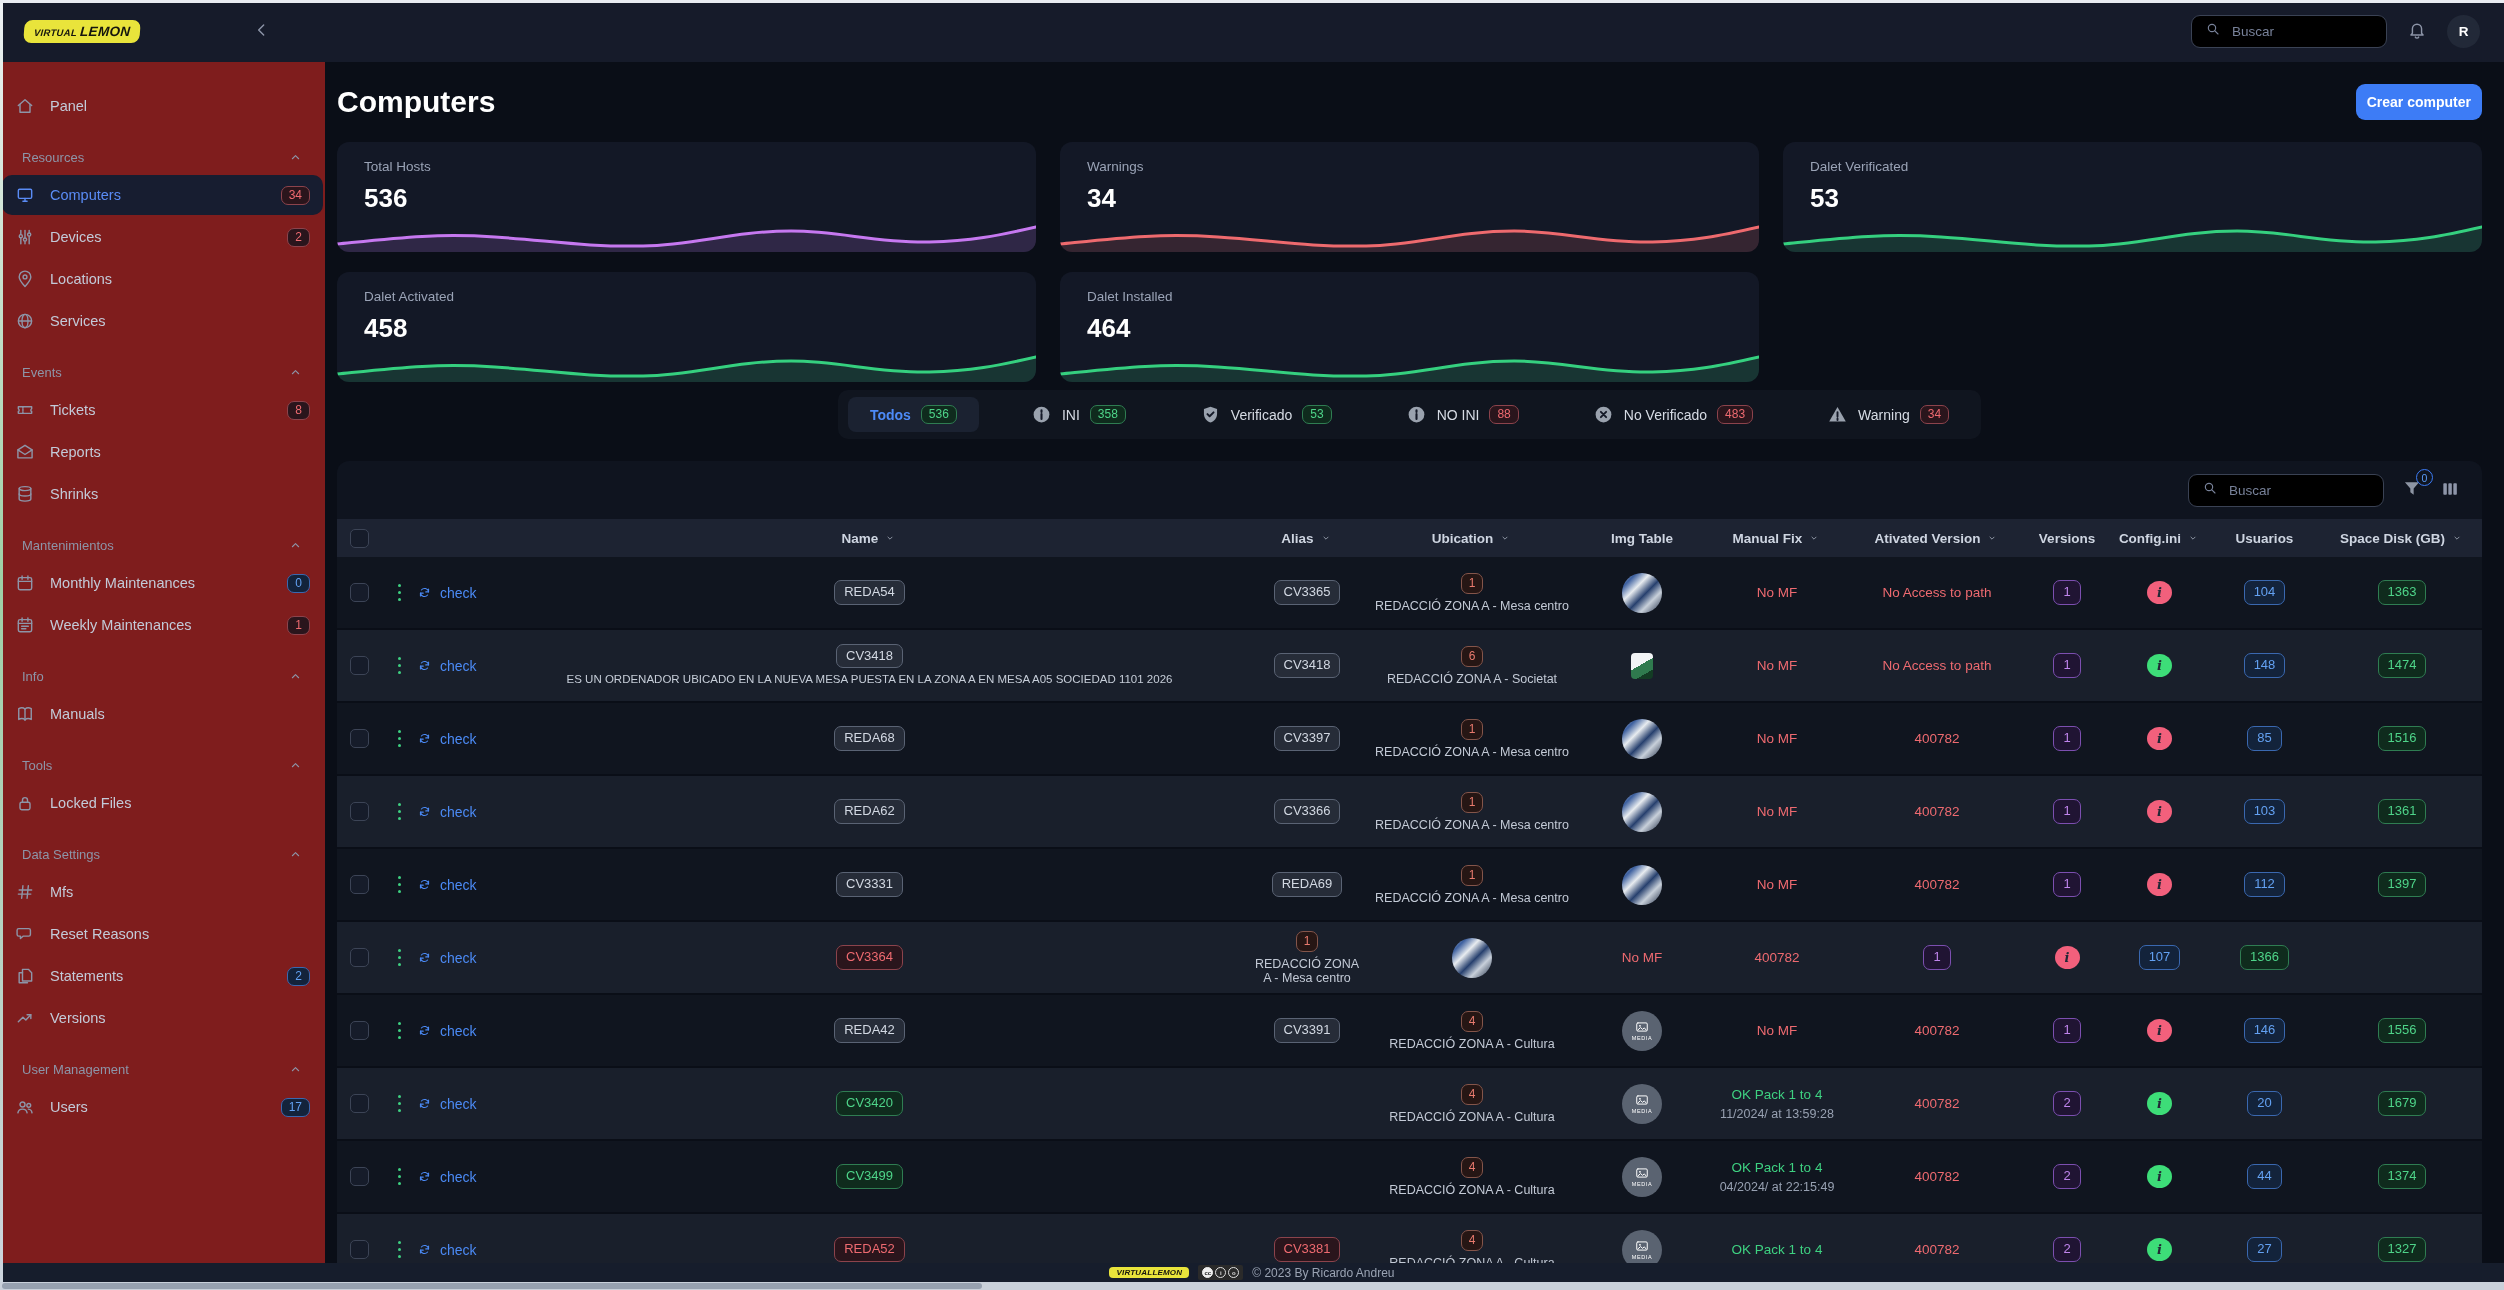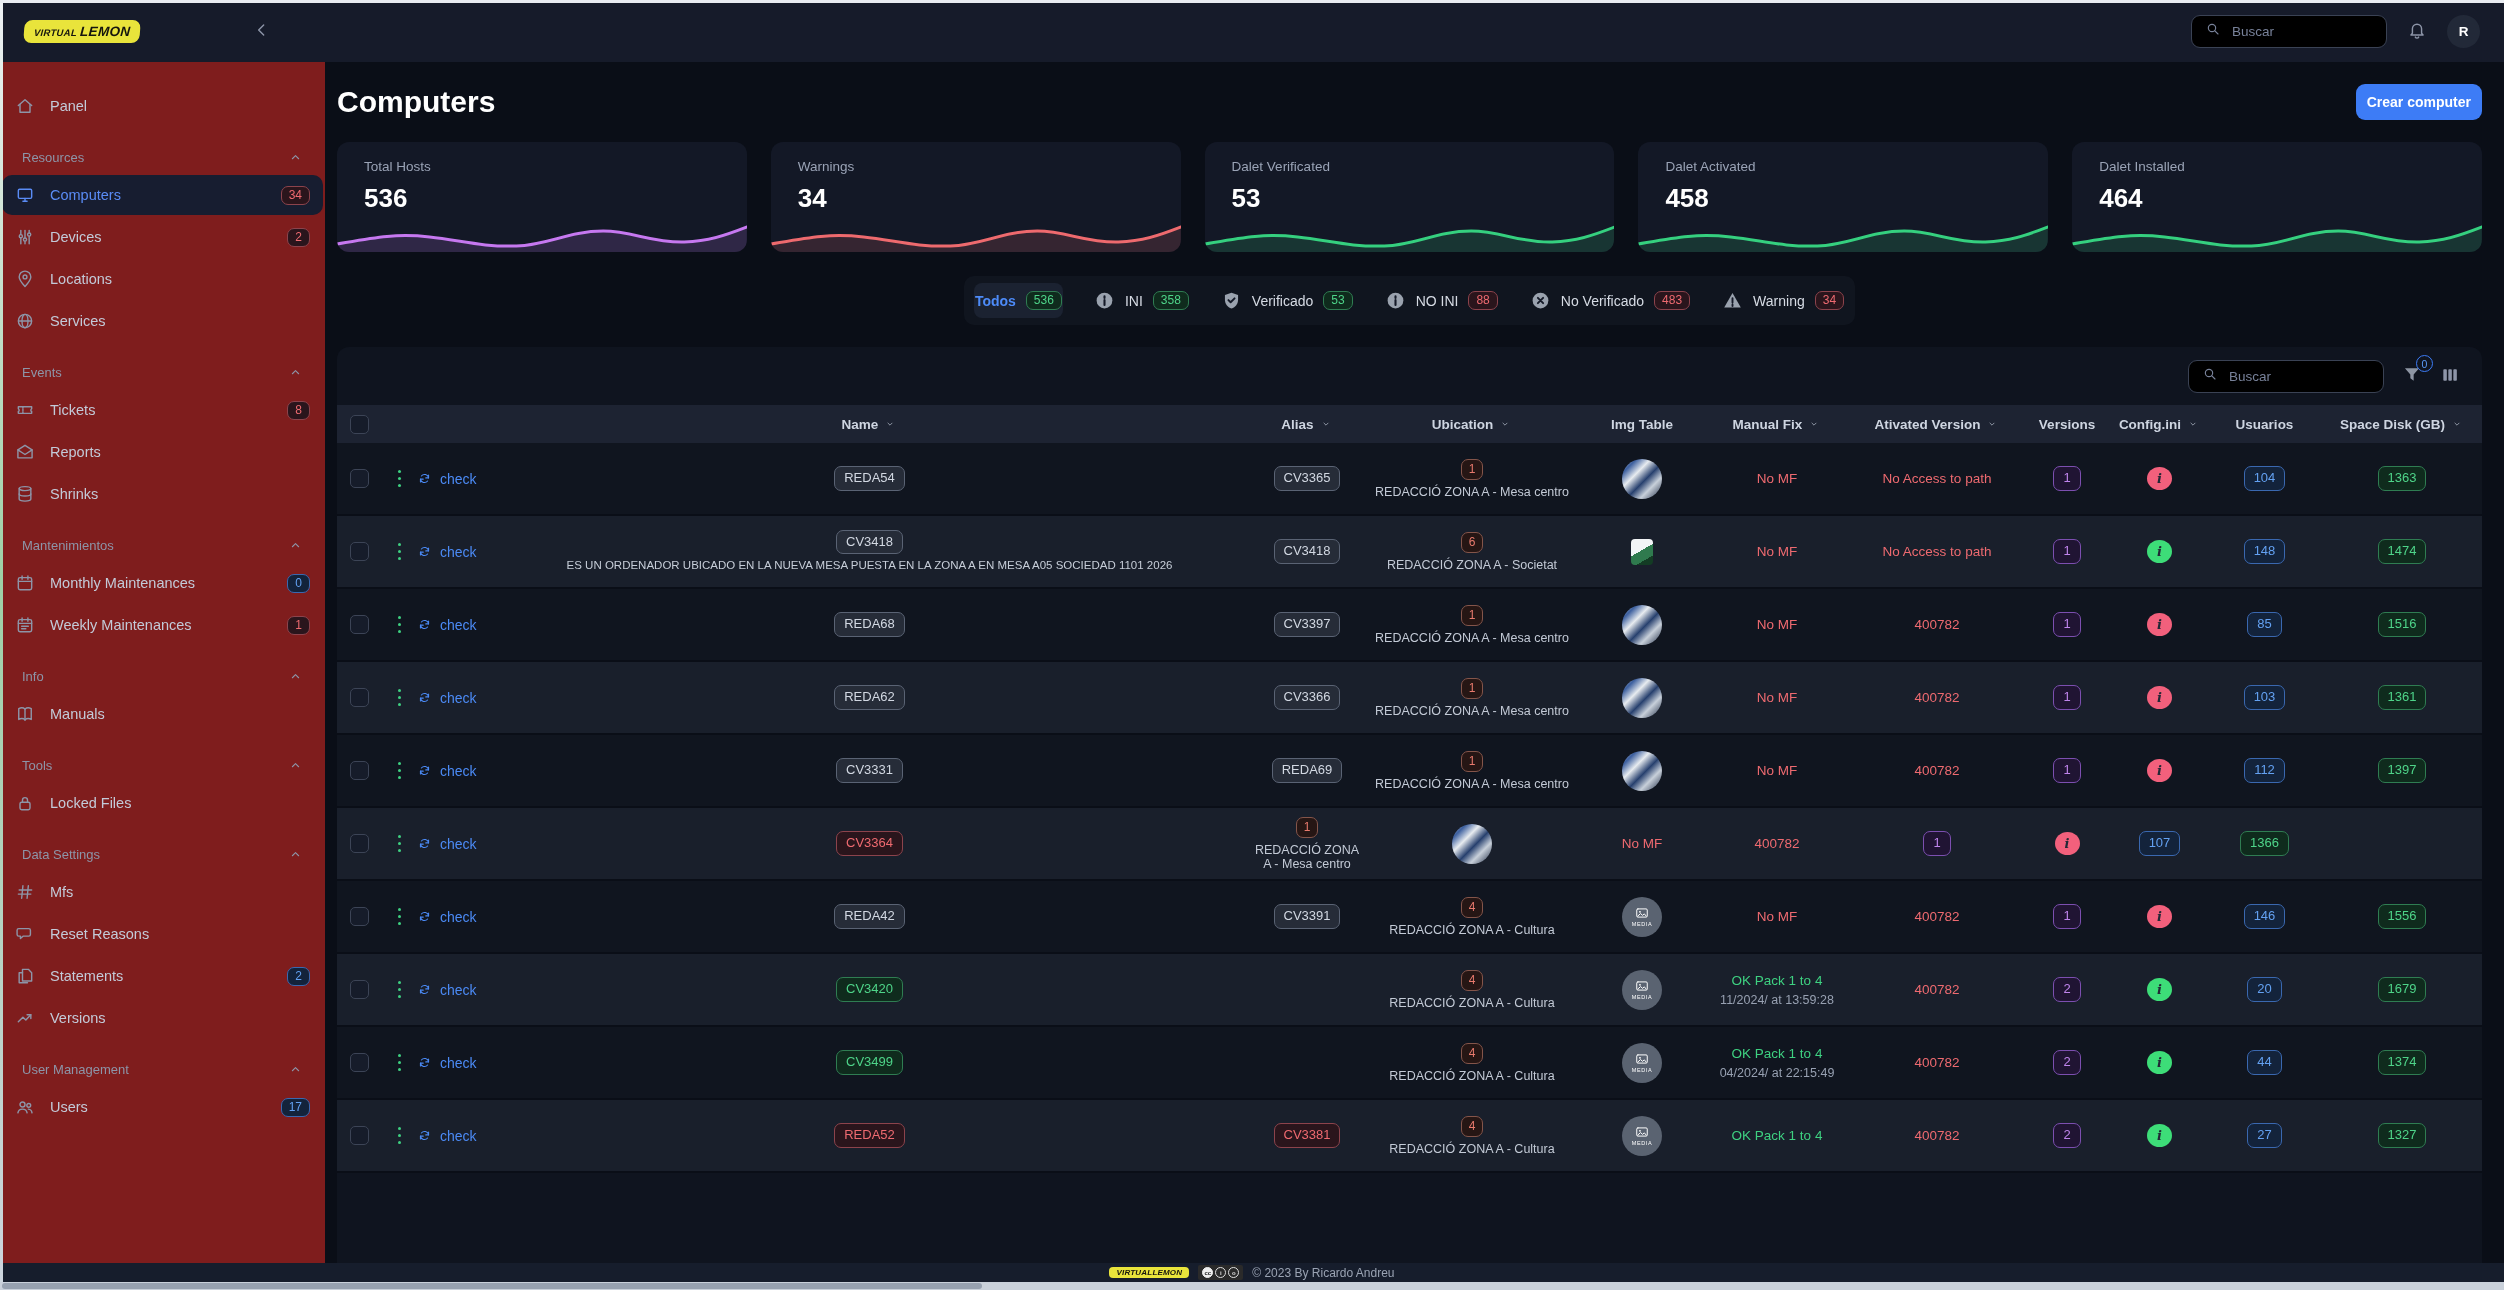--- a/index.html
+++ b/index.html
@@ -35,28 +35,28 @@
   .badge.red{background:#2a151c;border-color:#8c434c;color:#ee6a70}
   .badge.green{background:#0f2b1d;border-color:#2f7d52;color:#4ed489}
   .badge.blue{background:#13233b;border-color:#3a68b0;color:#63a1f2}
   .badge.purple{background:#201433;border-color:#7c4fb0;color:#bf84ec}
   .badge.locred{background:#261614;border-color:#84554a;color:#e87a6d;font-size:12px;padding:2px 7px}
   
   .main{position:absolute;left:325px;top:62px;right:0;bottom:8px;padding:0 22px 0 12px;box-sizing:border-box;display:flex;flex-direction:column;overflow:hidden}
   .page-head{display:flex;align-items:center;justify-content:space-between;margin:22px 0 22px;flex:none}
   .page-head h1{font-size:30px;color:#fff;margin:0;font-weight:700}
   .create-btn{background:#3d7cf6;color:#fff;border:none;border-radius:9px;padding:10px 11px;font-size:14px;font-weight:600;cursor:pointer;font-family:"Liberation Sans",sans-serif}
-  .cards{display:grid;grid-template-columns:1fr 1fr 1fr 1fr 1fr;gap:12px 24px;margin-bottom:24px;flex:none}
+  .cards{display:grid;grid-template-columns:1fr 1fr 1fr;gap:20px 24px;margin-bottom:8px;flex:none}
   .card{position:relative;height:110px;background:#131826;border-radius:12px;padding:17px 27px;box-sizing:border-box;overflow:hidden}
   .card-label{color:#9aa3b6;font-size:13.5px}
   .card-value{color:#fff;font-size:26px;font-weight:700;margin-top:9px}
   .spark{position:absolute;left:0;right:0;bottom:-2px;width:100%;height:44px;display:block}
   .filterwrap{text-align:center;margin-bottom:22px;flex:none}
   .filterbar{display:inline-flex;align-items:center;gap:30px;background:#10151f;border-radius:10px;padding:6px 10px}
-  .fitem{display:flex;align-items:center;gap:10px;color:#d6dbe4;font-size:14px;padding:8px 1px;border-radius:8px;cursor:pointer}
+  .fitem{display:flex;align-items:center;gap:10px;color:#d6dbe4;font-size:14px;padding:8px 22px;border-radius:8px;cursor:pointer}
   .fitem.active{background:#1b2231}
   .fitem.active .flabel{color:#4d8bf8;font-weight:700}
   .ficon{width:21px;height:21px;color:#9aa2ae}
   
   .tablebox{flex:1;background:#0f141f;border-radius:12px 12px 0 0;overflow:hidden;display:flex;flex-direction:column}
   .table-toolbar{height:58px;display:flex;align-items:center;justify-content:flex-end;gap:18px;padding:0 22px;flex:none}
   .funnel-wrap{position:relative;color:#8d95a3;cursor:pointer}
   .fcount{position:absolute;top:-9px;right:-11px;background:#10151f;border:1.5px solid #3d7cf6;color:#5a9af5;font-size:10.5px;width:15px;height:15px;border-radius:50%;display:flex;align-items:center;justify-content:center}
   .trow{display:grid;grid-template-columns:45px 35px 70px minmax(0,1fr) 110px 220px 120px 150px 170px 90px 95px 115px 160px;align-items:center}
   .thead{background:#1d2332;height:38px;color:#ced5e1;font-size:13.5px;font-weight:700;flex:none}

